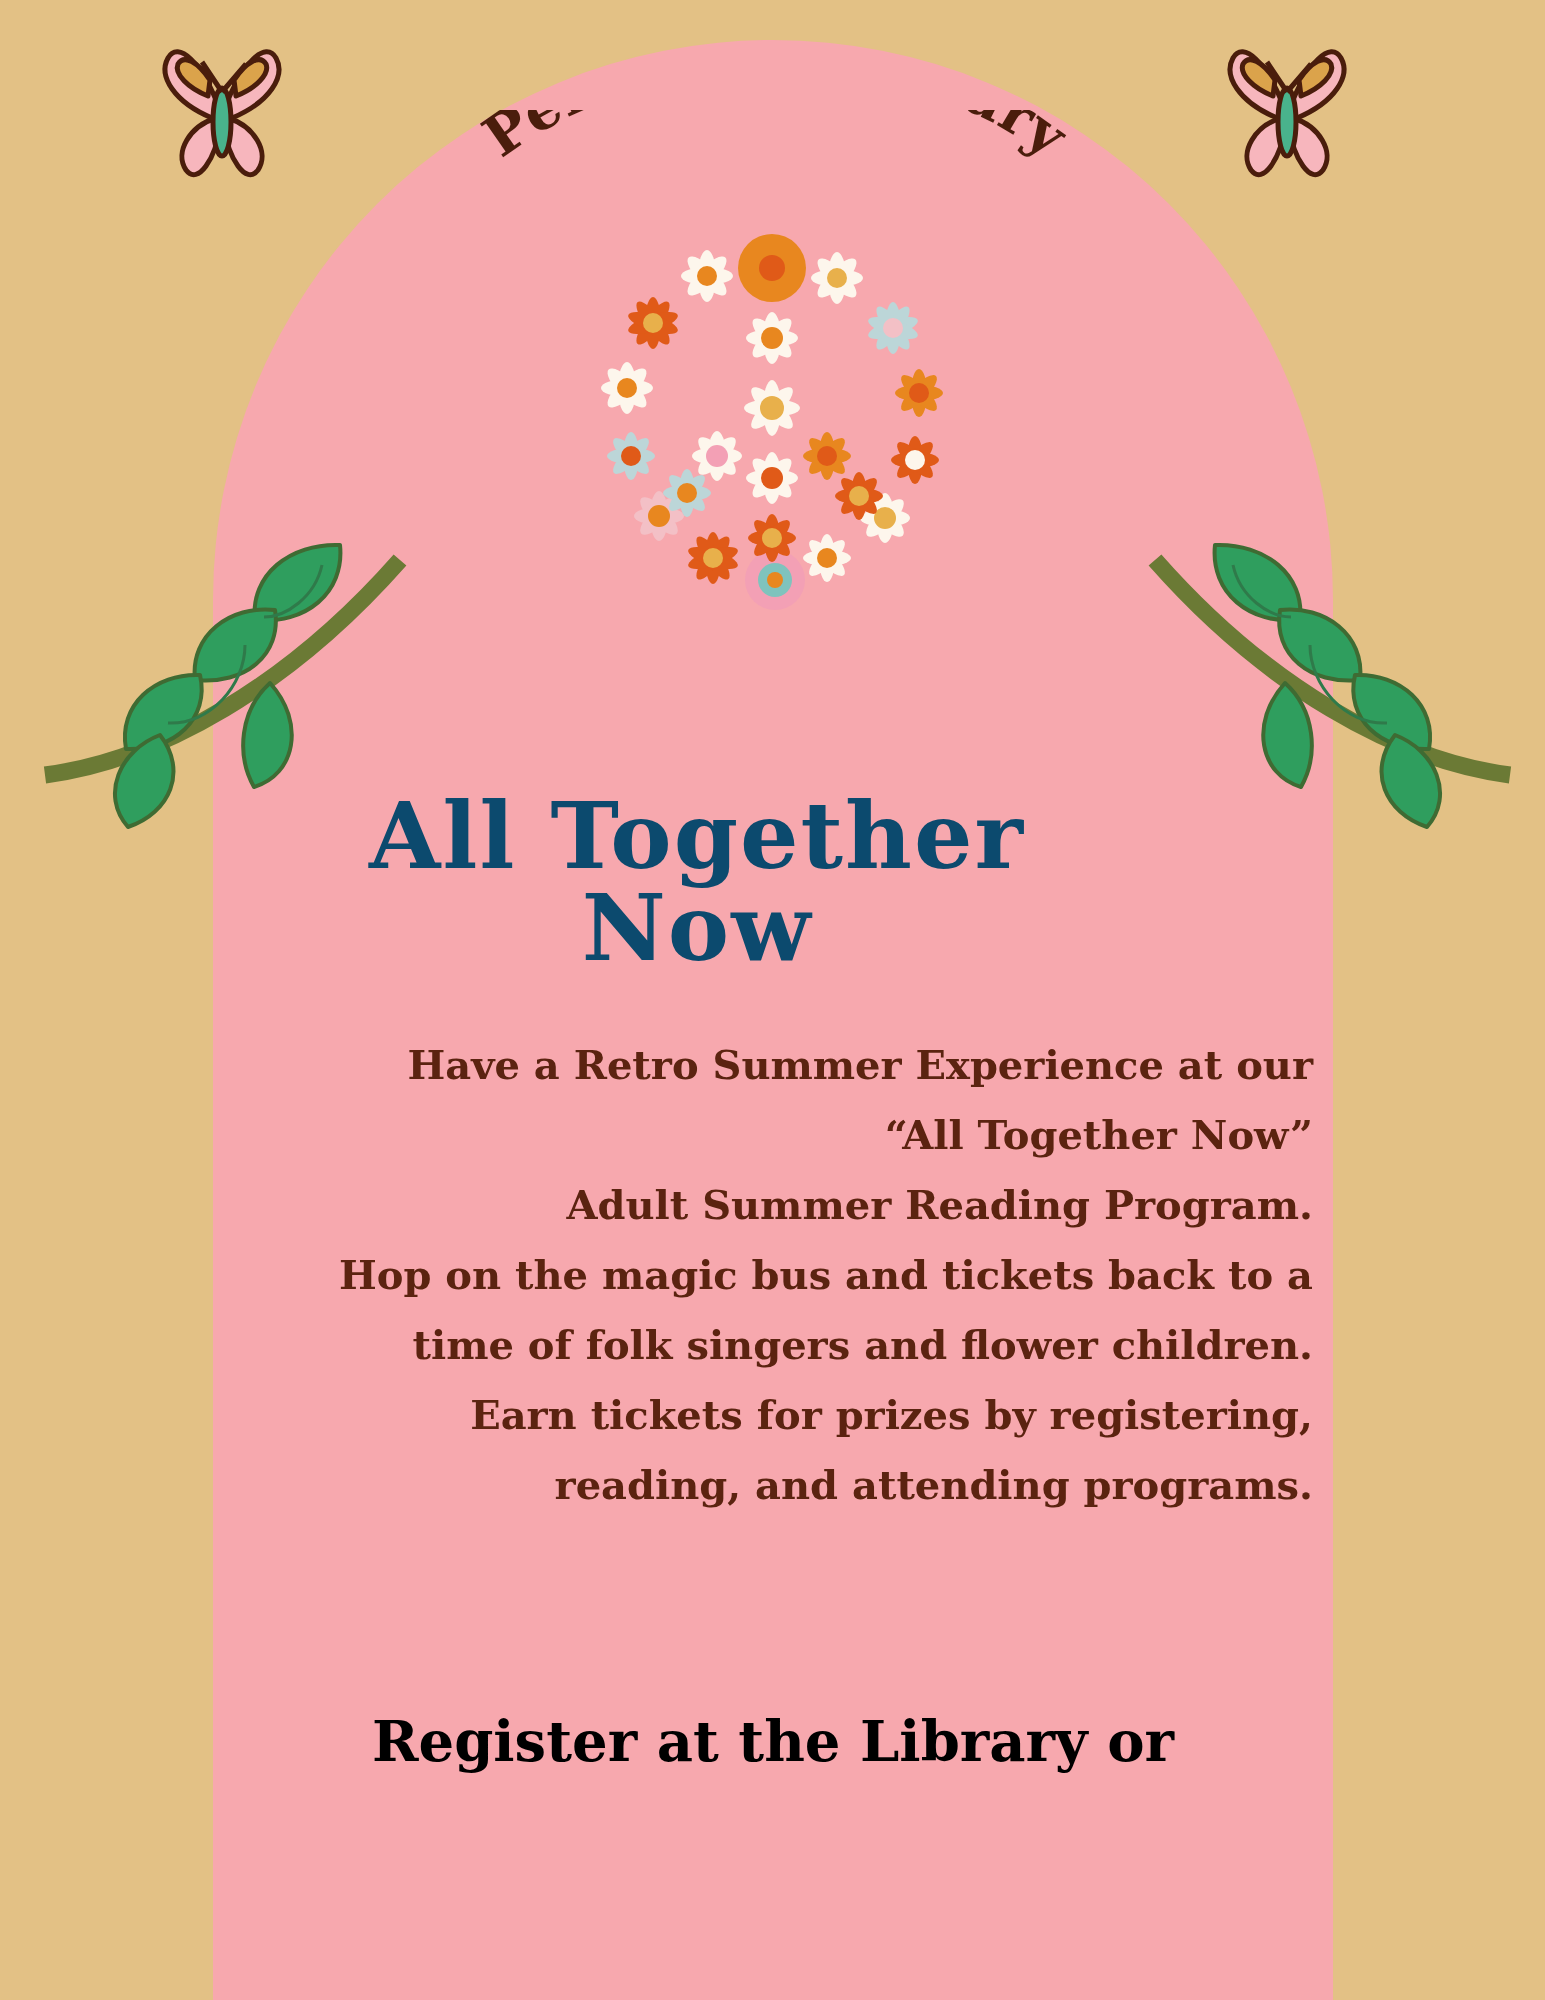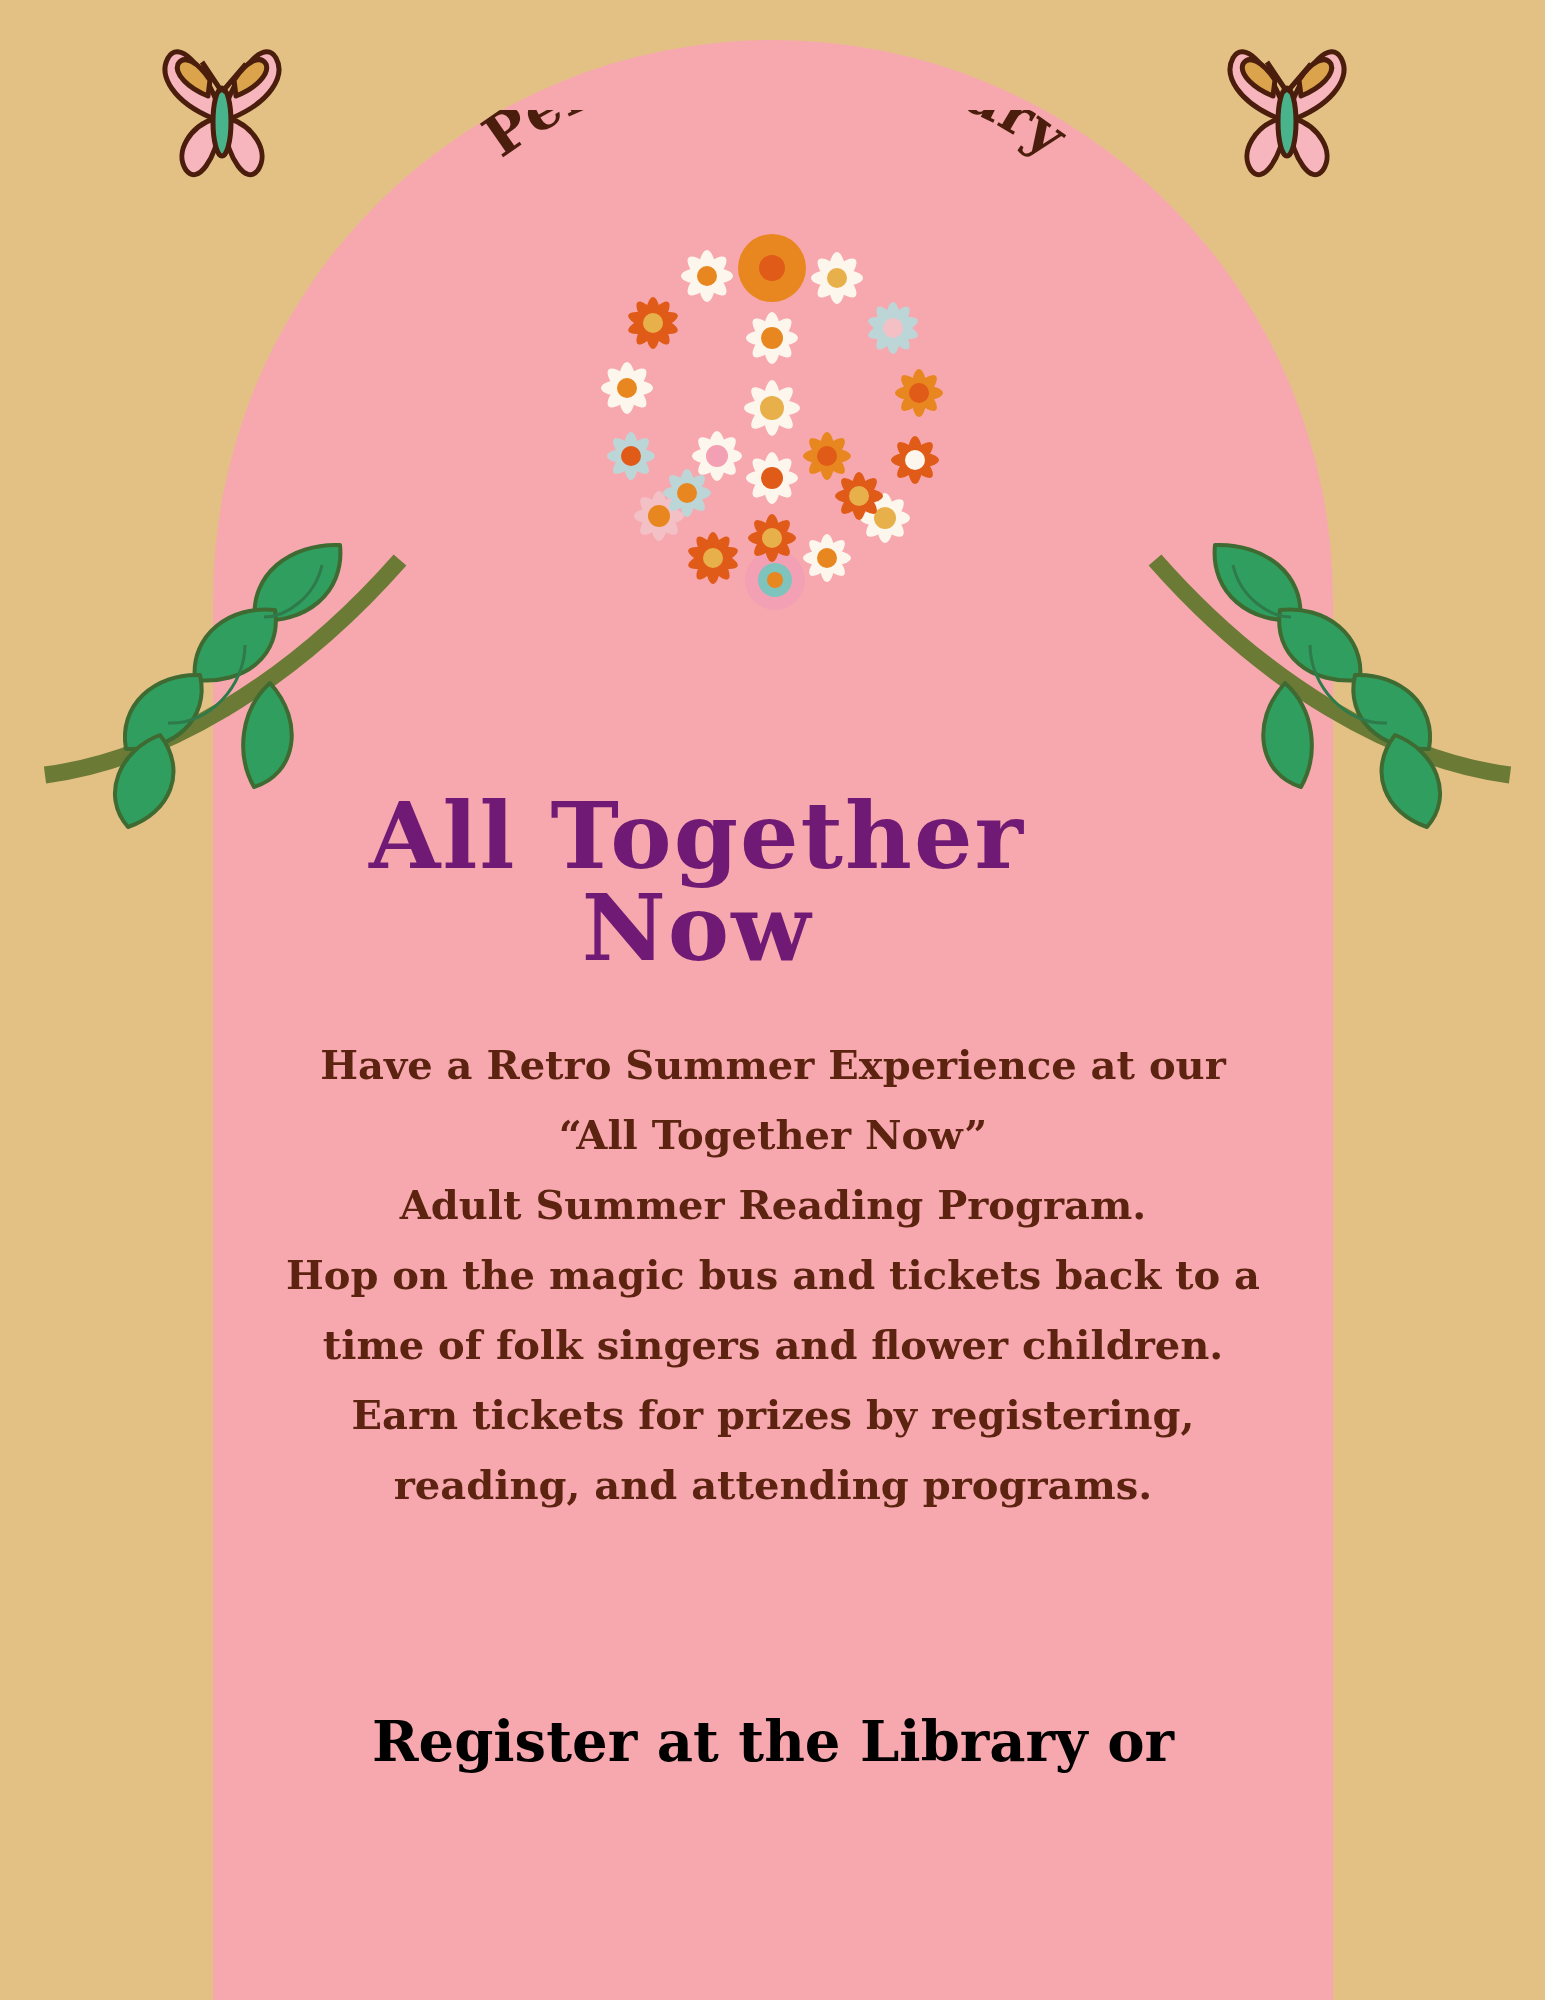--- a/index.html
+++ b/index.html
@@ -51,38 +51,38 @@
     height: 385px;
   }
 
   
   #headline {
     position: absolute;
     left: 213px;
     top: 790px;
     width: 968px;
     text-align: center;
-    color: #701a75;
+    color: #0c4a6e;
     font-family: "DejaVu Serif", serif;
     font-weight: bold;
     font-size: 92px;
     line-height: 1.0;
     letter-spacing: 2px;
   }
   #headline .line {
     display: block;
   }
 
   
   #body-copy {
     position: absolute;
     left: 233px;
     top: 1030px;
     width: 1080px;
-    text-align: center;
+    text-align: right;
     color: #5b2310;
     font-family: "DejaVu Serif", serif;
     font-weight: bold;
   }
   #body-copy .body-line {
     display: block;
     font-size: 40px;
     line-height: 1.75;
     letter-spacing: 0px;
   }

